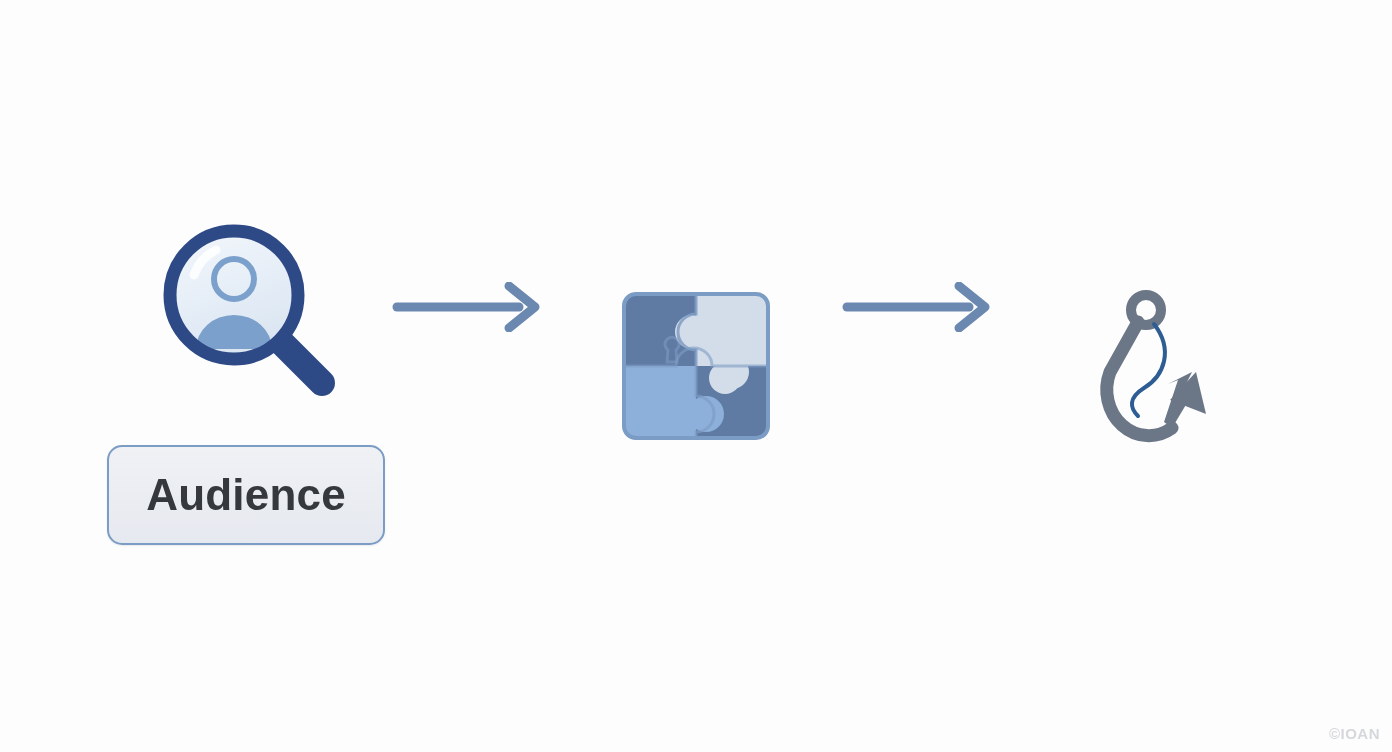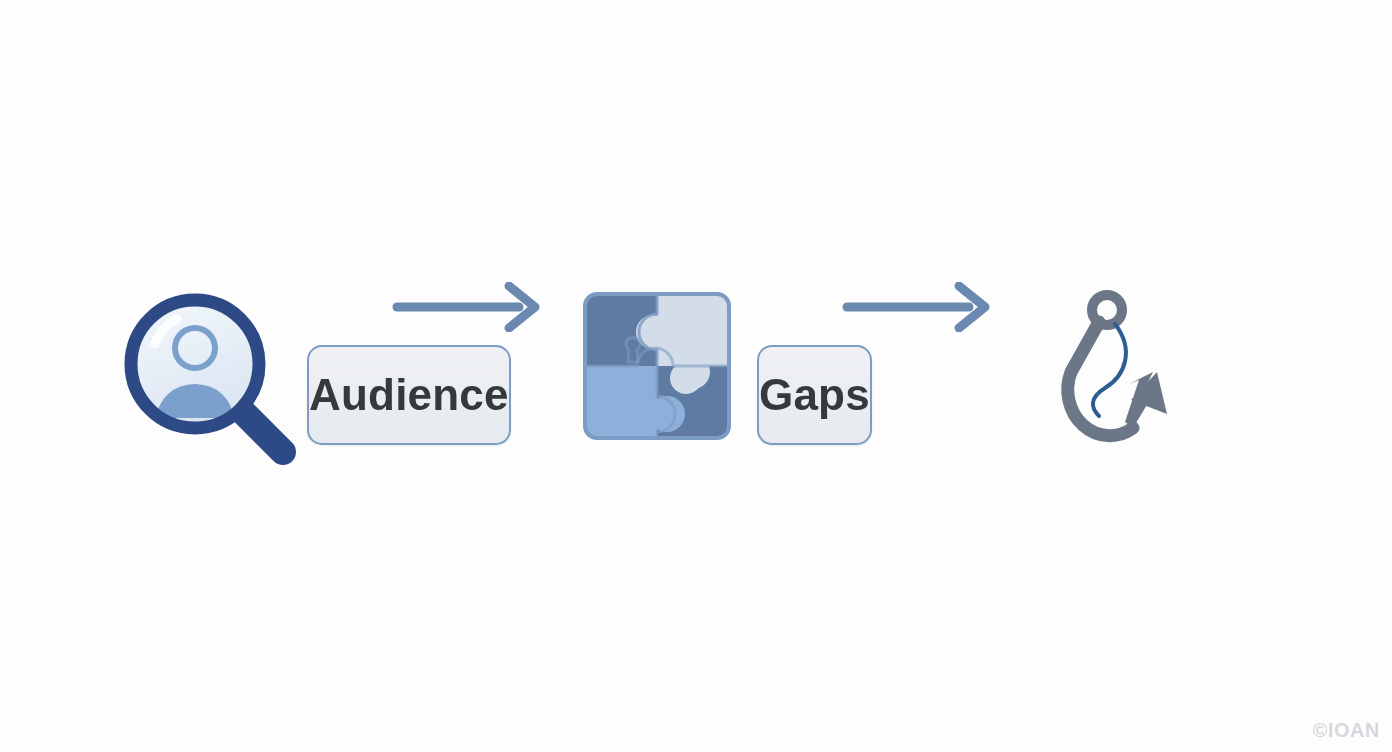--- a/index.html
+++ b/index.html
@@ -23,21 +23,21 @@
     height: 752px;
     display: flex;
     flex-direction: row;
     align-items: center;
     justify-content: center;
   }
 
   .stage {
     width: 278px;
     display: flex;
-    flex-direction: row;
+    flex-direction: column;
     align-items: center;
     justify-content: flex-start;
   }
 
   .icon-slot {
     height: 200px;
     width: 200px;
     display: flex;
     align-items: center;
     justify-content: center;
@@ -71,21 +71,21 @@
     display: flex;
     align-items: center;
     justify-content: center;
     margin-bottom: 138px;
   }
 
   .watermark {
     position: absolute;
     right: 12px;
     bottom: 10px;
-    font-size: 20px;
+    font-size: 15px;
     font-weight: bold;
     letter-spacing: 0.5px;
     color: rgba(120,130,145,0.30);
     user-select: none;
   }
 </style>
 </head>
 <body>
 
 <div id="flow">
@@ -157,23 +157,20 @@
           <path d="M100 18 L100 38 a17 17 0 0 0 0 36 L100 90" fill="none" stroke="#7f9cc4" stroke-width="3" opacity="0.85"></path>
           <path d="M28 90 L80 90 a17 17 0 0 1 36 0 L172 90" fill="none" stroke="#7f9cc4" stroke-width="3" opacity="0.6"></path>
           <path d="M100 90 L100 120 a18 18 0 0 1 0 36 L100 162" fill="none" stroke="#7f9cc4" stroke-width="3" opacity="0.7"></path>
 
           <path d="M72 74 a7 7 0 1 1 8 0 l1 12 h-10 z" fill="none" stroke="#7f9cc4" stroke-width="3" opacity="0.55"></path>
         </g>
 
         <rect x="28" y="18" width="144" height="144" rx="12" ry="12" fill="none" stroke="#7b9cc4" stroke-width="4"></rect>
       </svg>
     </div>
-    <div class="label-box">
-      <span class="label-text">Gaps</span>
-    </div>
   </div>
 
   <div class="connector">
     <svg width="160" height="50" viewBox="0 0 160 50" aria-hidden="true">
       <line x1="6" y1="25" x2="128" y2="25" stroke="#6b88b0" stroke-width="9" stroke-linecap="round"></line>
       <polyline points="118,4 144,25 118,46" fill="none" stroke="#6b88b0" stroke-width="9" stroke-linecap="round" stroke-linejoin="round"></polyline>
     </svg>
   </div>
 
   <div class="stage">

